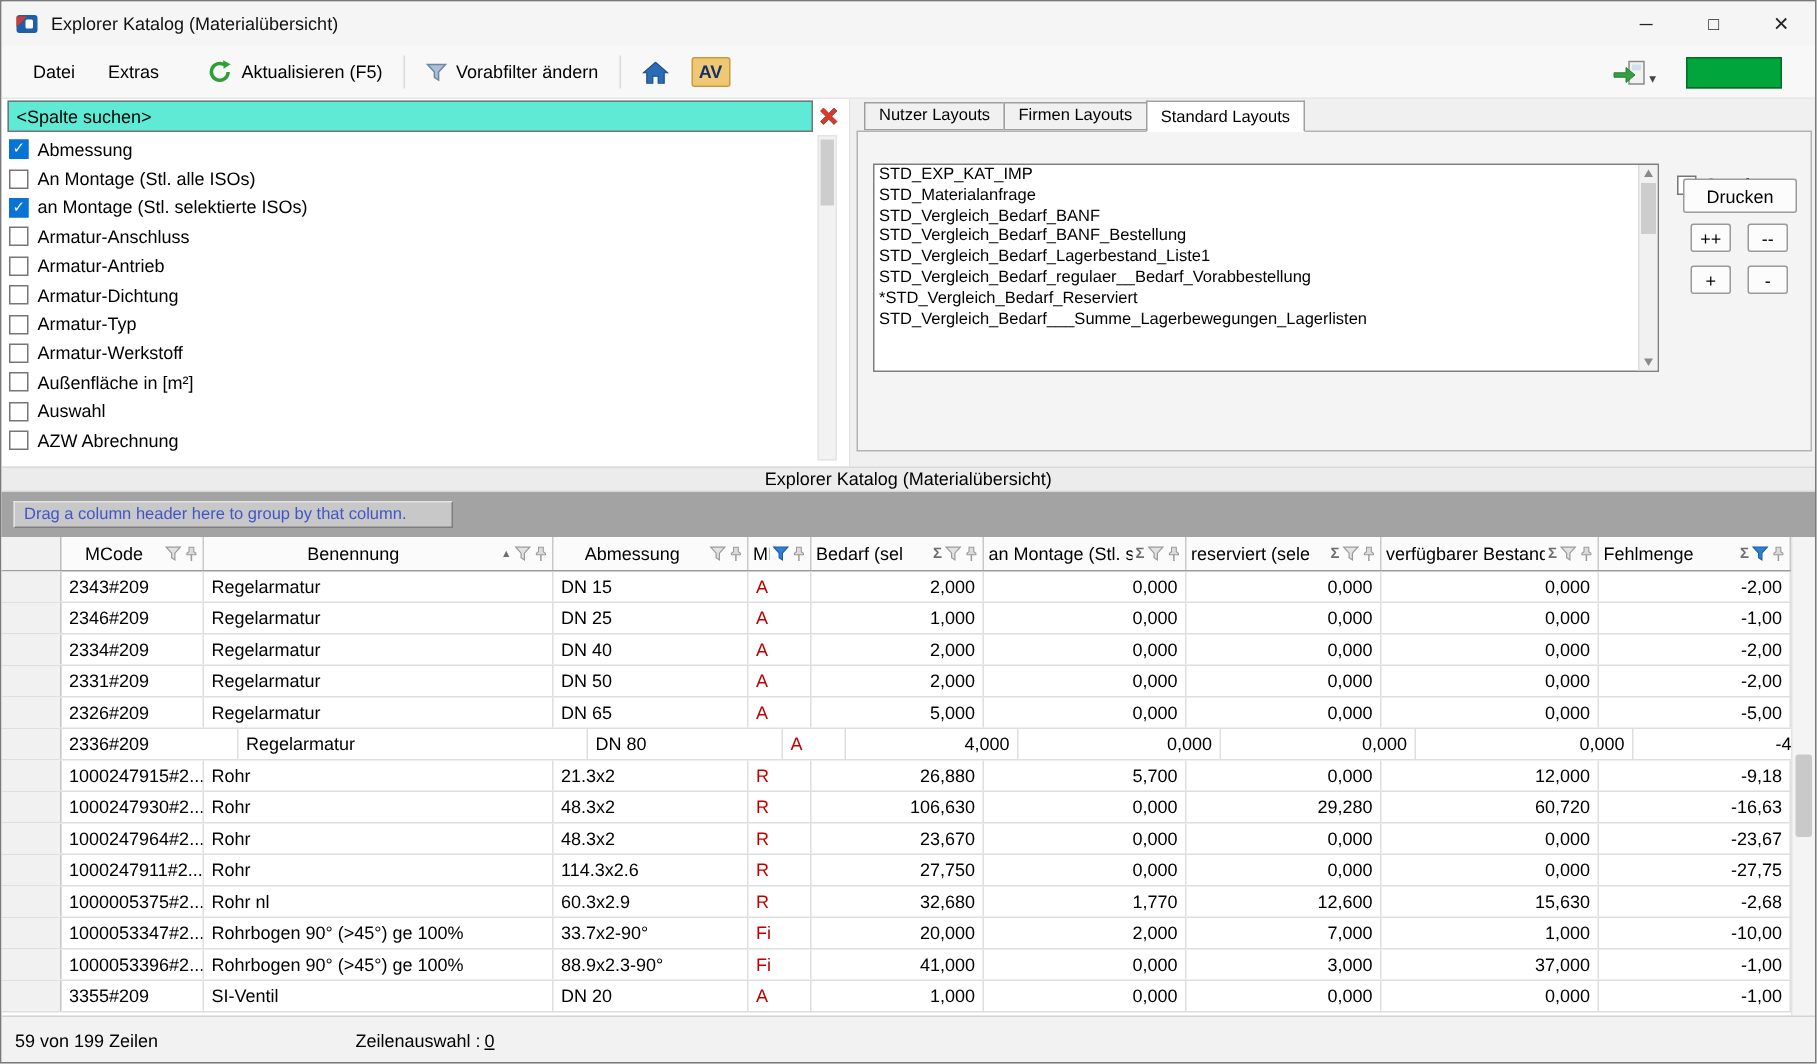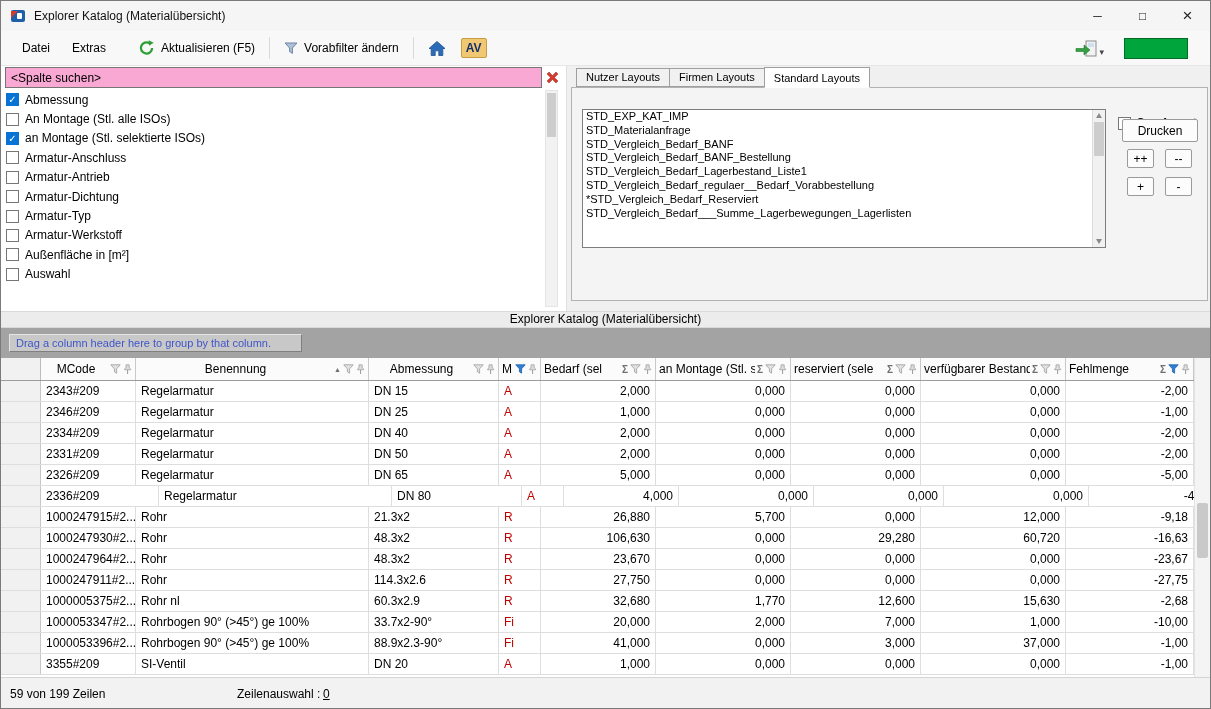--- a/index.html
+++ b/index.html
@@ -21,21 +21,21 @@
   .av-badge{background:#f0c873;border:1px solid #c79b3f;color:#14306b;font-weight:bold;font-size:12px;
     padding:2px 4px;border-radius:2px;margin-left:8px}
   .tb-right{margin-left:auto;display:flex;align-items:center;gap:20px;padding-right:12px}
   .export-btn{display:flex;align-items:flex-end;gap:2px}
   .caret{font-size:9px;color:#444;line-height:10px}
   .status-green{width:64px;height:21px;background:#00a63c;border:1px solid #056b26}
   
   .upper{position:absolute;left:0;top:65px;width:1209px;height:245px}
   .left-panel{position:absolute;left:0;top:0;width:566px;height:245px;background:#fff;border-right:1px solid #e0e0e0}
   .search-input{position:absolute;left:4px;top:1px;width:537px;height:21px;border:1px solid #767676;padding:0 5px;
-    font-family:inherit;font-size:12px;background:#f9a8d4}
+    font-family:inherit;font-size:12px;background:#5eead4}
   .clear-btn{position:absolute;left:543px;top:3px;width:17px;height:17px;border:none;background:transparent;display:flex;align-items:center;justify-content:center}
   .col-list{position:absolute;left:0;top:24px;right:22px;bottom:0;overflow:hidden}
   .check-item{height:19.4px;display:flex;align-items:center;gap:6px;padding-left:5px}
   .checkbox{width:13px;height:13px;border:1px solid #767676;background:#fff;flex:none;
     font-size:10px;line-height:11px;text-align:center;color:#fff}
   .checkbox.checked{background:#0673d5;border-color:#0673d5}
   .left-scroll{position:absolute;right:8px;top:24px;bottom:4px;width:13px;background:#f2f2f2;border:1px solid #e4e4e4}
   .left-thumb{position:absolute;left:1px;right:1px;top:2px;height:44px;background:#cdcdcd}
   .right-panel{position:absolute;left:566px;top:0;width:643px;height:245px;background:#f0f0f0}
   .tabs{position:absolute;left:9px;top:2px;display:flex}
@@ -206,20 +206,24 @@
             <div class="check-label">Armatur-Werkstoff</div>
           </div>
           <div class="check-item">
             <div class="checkbox"></div>
             <div class="check-label">Außenfläche in [m²]</div>
           </div>
           <div class="check-item">
             <div class="checkbox"></div>
             <div class="check-label">Auswahl</div>
           </div>
+          <div class="check-item">
+            <div class="checkbox"></div>
+            <div class="check-label">AZW Abrechnung</div>
+          </div>
         </div>
       <div class="left-scroll">
         <div class="left-thumb"></div>
       </div>
     </div>
 
     <div class="right-panel">
       <div class="tabs" id="layoutTabs">
           <div class="tab">Nutzer Layouts</div>
           <div class="tab">Firmen Layouts</div>

